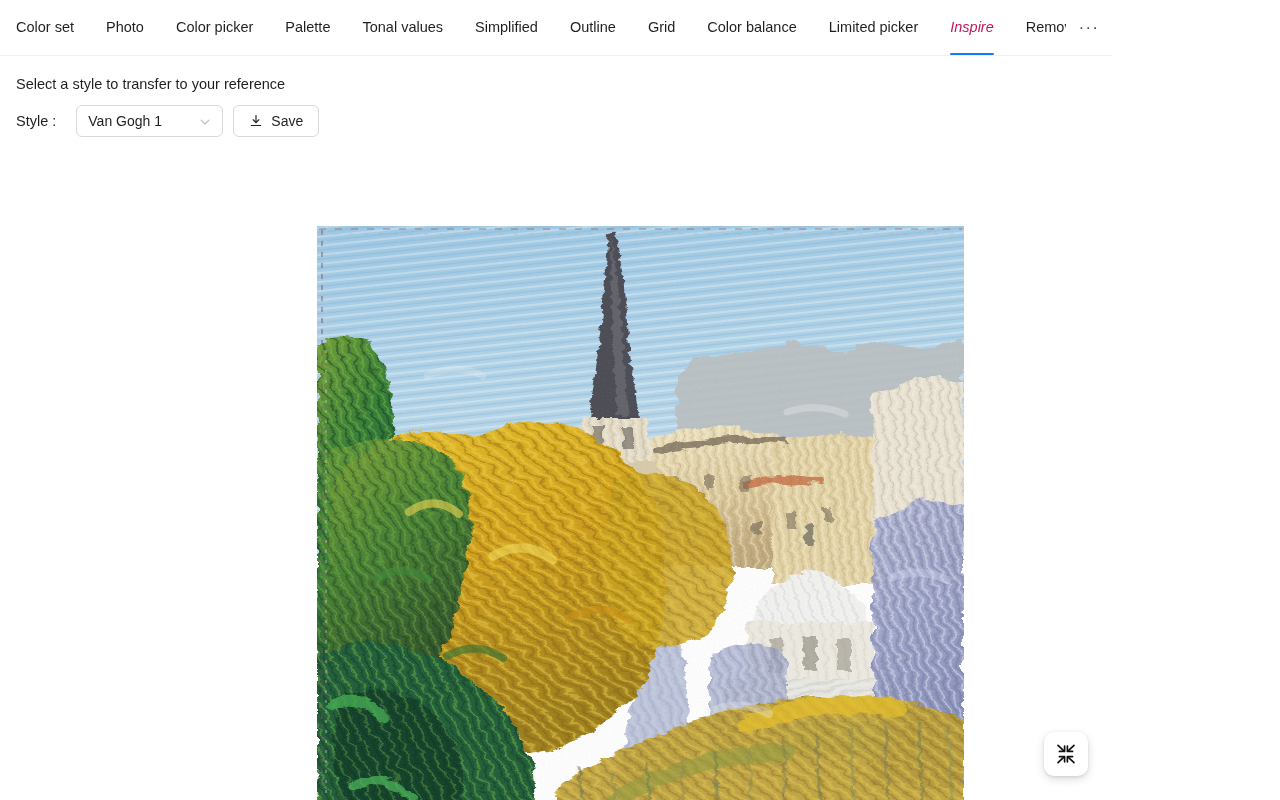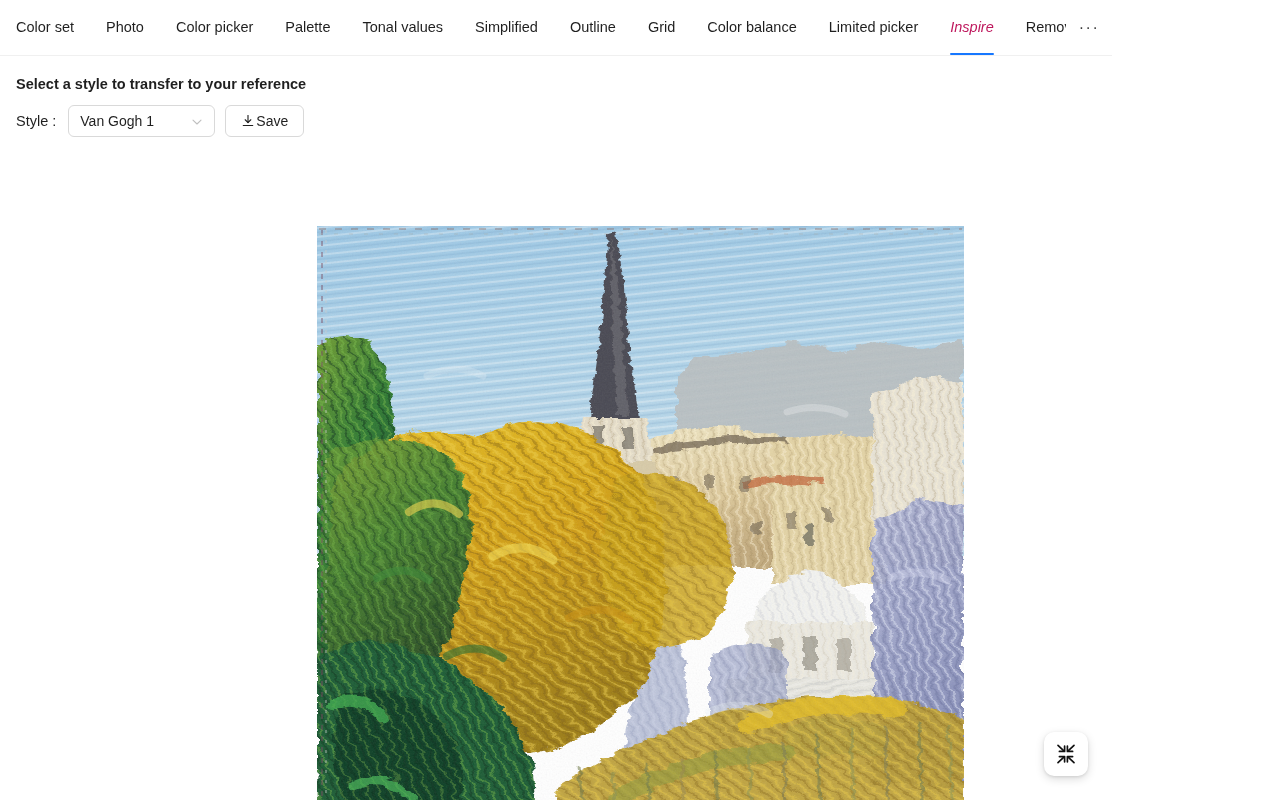--- a/index.html
+++ b/index.html
@@ -85,21 +85,21 @@
     pointer-events: none;
     user-select: none;
     z-index: 5;
   }
 
   
   .content { position: relative; padding: 0; }
   .section-title {
     margin: 20px 0 0 16px;
     font-size: 14.5px;
-    font-weight: bold;
+    font-weight: normal;
     color: rgba(0,0,0,0.88);
   }
   .controls {
     display: flex;
     align-items: center;
     margin: 13px 0 0 16px;
     gap: 10px;
   }
   .style-label {
     font-size: 14.5px;
@@ -112,31 +112,32 @@
     height: 32px;
     border: 1px solid #d9d9d9;
     border-radius: 6px;
     background: #fff;
     display: flex;
     align-items: center;
     padding: 0 11px;
     font-size: 14px;
     color: rgba(0,0,0,0.88);
     cursor: pointer;
+    margin-left: 8px;
   }
   .select .val { flex: 1 1 auto; }
   .chev { width: 12px; height: 12px; flex: 0 0 auto; color: #bfbfbf; }
   .btn {
     height: 32px;
     border: 1px solid #d9d9d9;
     border-radius: 6px;
     background: #fff;
     display: inline-flex;
     align-items: center;
-    gap: 1px;
+    gap: 8px;
     padding: 0 15px;
     font-size: 14px;
     color: rgba(0,0,0,0.88);
     cursor: pointer;
     font-family: "Liberation Sans", sans-serif;
   }
   .btn svg { width: 14px; height: 14px; flex: 0 0 auto; }
 
   
   .canvas-wrap {

